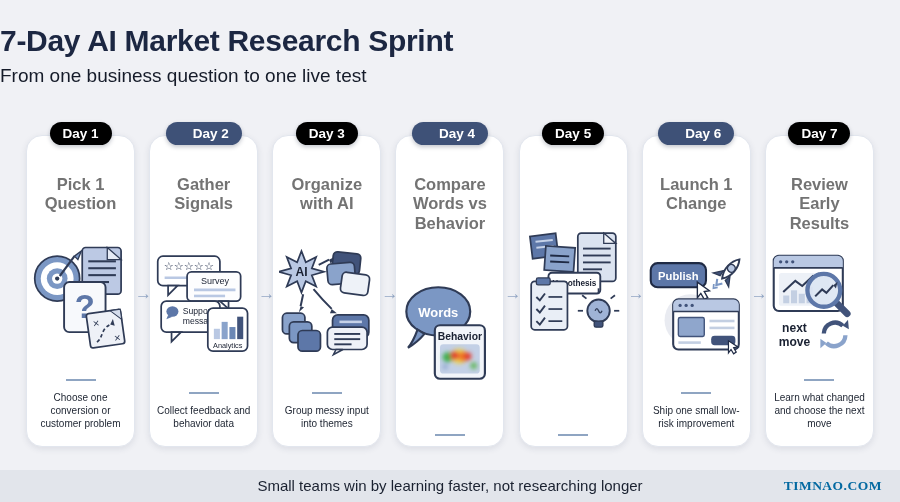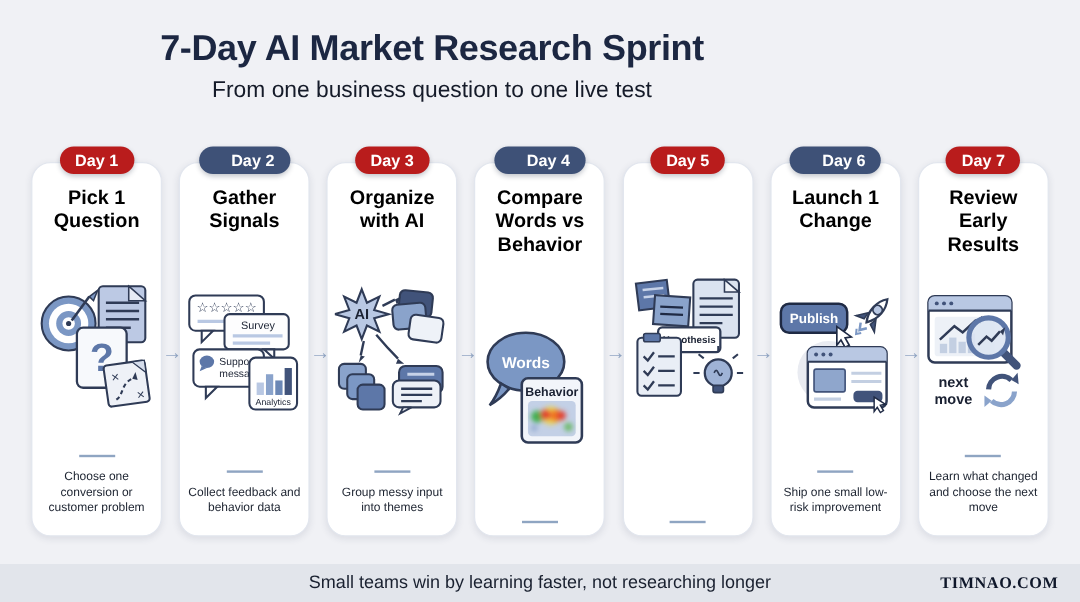--- a/index.html
+++ b/index.html
@@ -3,44 +3,44 @@
 <meta charset="utf-8">
 <style>
   html,body{margin:0;padding:0;}
   body{
     width:900px;height:502px;position:relative;overflow:hidden;
     background:#f0f1f5;
     font-family:"Liberation Sans","DejaVu Sans",sans-serif;
     -webkit-font-smoothing:antialiased;
   }
   
-  .header{position:absolute;top:24px;left:0;width:720px;text-align:center;}
+  .header{position:absolute;top:24px;left:0;width:720px;text-align:left;}
   .title{margin:0;font-size:30px;font-weight:800;color:#1c2742;letter-spacing:-0.3px;}
   .subtitle{margin:7px 0 0 0;font-size:19px;font-weight:400;color:#151b29;}
   
   .row{position:absolute;top:120px;left:0;right:0;padding:0 26px;
        display:flex;justify-content:space-between;align-items:flex-start;}
   .card{
     position:relative;width:109px;height:312px;margin-top:15px;
     background:#ffffff;border:1px solid #e2e6ee;border-radius:16px;
     box-shadow:0 2px 6px rgba(35,48,80,0.10);
     display:flex;flex-direction:column;align-items:center;box-sizing:border-box;
     padding:0 6px;
   }
   .badge{
     position:absolute;top:-14px;left:50%;transform:translateX(-50%);
     padding:4px 13px;border-radius:999px;white-space:nowrap;
     font-size:13.5px;font-weight:700;color:#ffffff;
     box-shadow:0 2px 4px rgba(20,30,55,0.25);
   }
-  .badge-light{background:#b91c1c;}
+  .badge-light{background:#000000;}
   .badge-dark{background:#3e5177;padding-left:27px;}
   .card-title{
-    margin:20px 0 0 0;font-size:16.5px;line-height:1.18;font-weight:800;
-    color:#000000;text-align:center;
+    margin:39px 0 0 0;font-size:16.5px;line-height:1.18;font-weight:800;
+    color:#737373;text-align:center;
   }
   .icon-wrap{flex:1;display:flex;align-items:center;justify-content:center;width:100%;}
   .icon{display:block;}
   .divider{width:30px;border-top:2px solid #8fa5c2;margin:2px auto 10px;}
   .desc{
     margin:0 0 16px 0;font-size:10px;line-height:1.3;color:#1c2330;
     text-align:center;
   }
   .flow-arrow{
     width:14px;margin-top:165px;text-align:center;flex-shrink:0;
@@ -51,21 +51,21 @@
     position:absolute;left:0;bottom:0;width:900px;height:32px;
     background:#e2e5eb;
   }
   .tagline{
     position:absolute;left:0;width:100%;text-align:center;line-height:32px;
     font-size:15px;color:#1a2130;margin:0;
   }
   .watermark{
     position:absolute;right:18px;top:0;line-height:32px;
     font-family:"Liberation Serif","DejaVu Serif",serif;
-    font-size:13.5px;font-weight:700;color:#0f172a;letter-spacing:0.5px;
+    font-size:13.5px;font-weight:700;color:#0369a1;letter-spacing:0.5px;
   }
   
   svg text{font-family:"Liberation Sans","DejaVu Sans",sans-serif;}
 </style>
 </head>
 <body>
 
 <div class="header">
   <h1 class="title">7-Day AI Market Research Sprint</h1>
   <p class="subtitle">From one business question to one live test</p>

